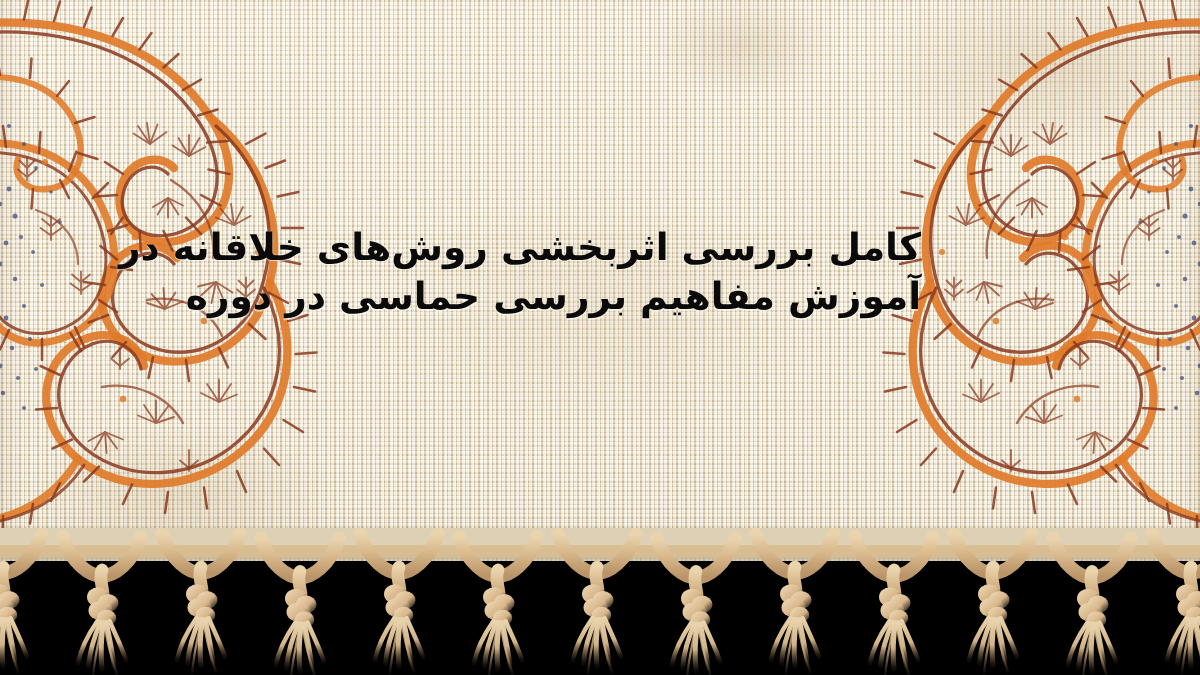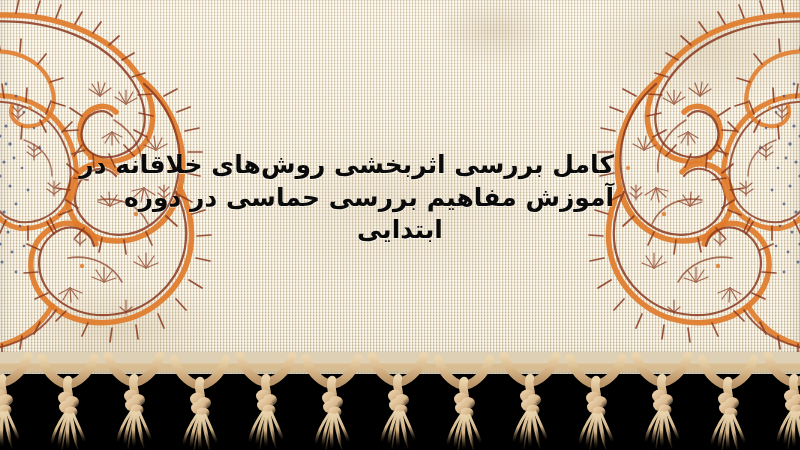--- a/index.html
+++ b/index.html
@@ -70,21 +70,21 @@
     width: 800px;
     height: 98px;
   }
 
   
   .title-block {
     position: absolute;
     left: 0;
     right: 0;
     top: 149px;
-    text-align: center;
+    text-align: left;
     line-height: 1.30;
     color: #0a0a0a;
     font-weight: 700;
     font-size: 25px;
     letter-spacing: .2px;
     text-shadow:
       0 1px 0 rgba(255,253,246,.55),
       0 0 2px rgba(255,250,238,.35);
     direction: rtl;
     unicode-bidi: isolate;
@@ -608,21 +608,20 @@
       <circle cx="142" cy="214" r="2.2"></circle>
       <circle cx="88" cy="266" r="2.2"></circle>
       <circle cx="36" cy="108" r="2"></circle>
       <circle cx="178" cy="168" r="2"></circle>
     </g>
   </svg>
 
   <div class="title-block">
     <span class="ln">کامل بررسی اثربخشی روش‌های خلاقانه در</span>
     <span class="ln">آموزش مفاهیم بررسی حماسی در دوره</span>
-    <span class="ln last">ابتدایی</span>
   </div>
 
   <svg class="fringe" width="800" height="98" viewBox="0 0 800 98">
     <defs>
       <linearGradient id="cordg" x1="0" y1="0" x2="0" y2="1">
         <stop offset="0%" stop-color="#e9d4ae"></stop>
         <stop offset="45%" stop-color="#d9b98c"></stop>
         <stop offset="100%" stop-color="#b99468"></stop>
       </linearGradient>
       <linearGradient id="knotg" x1="0" y1="0" x2="1" y2="1">

